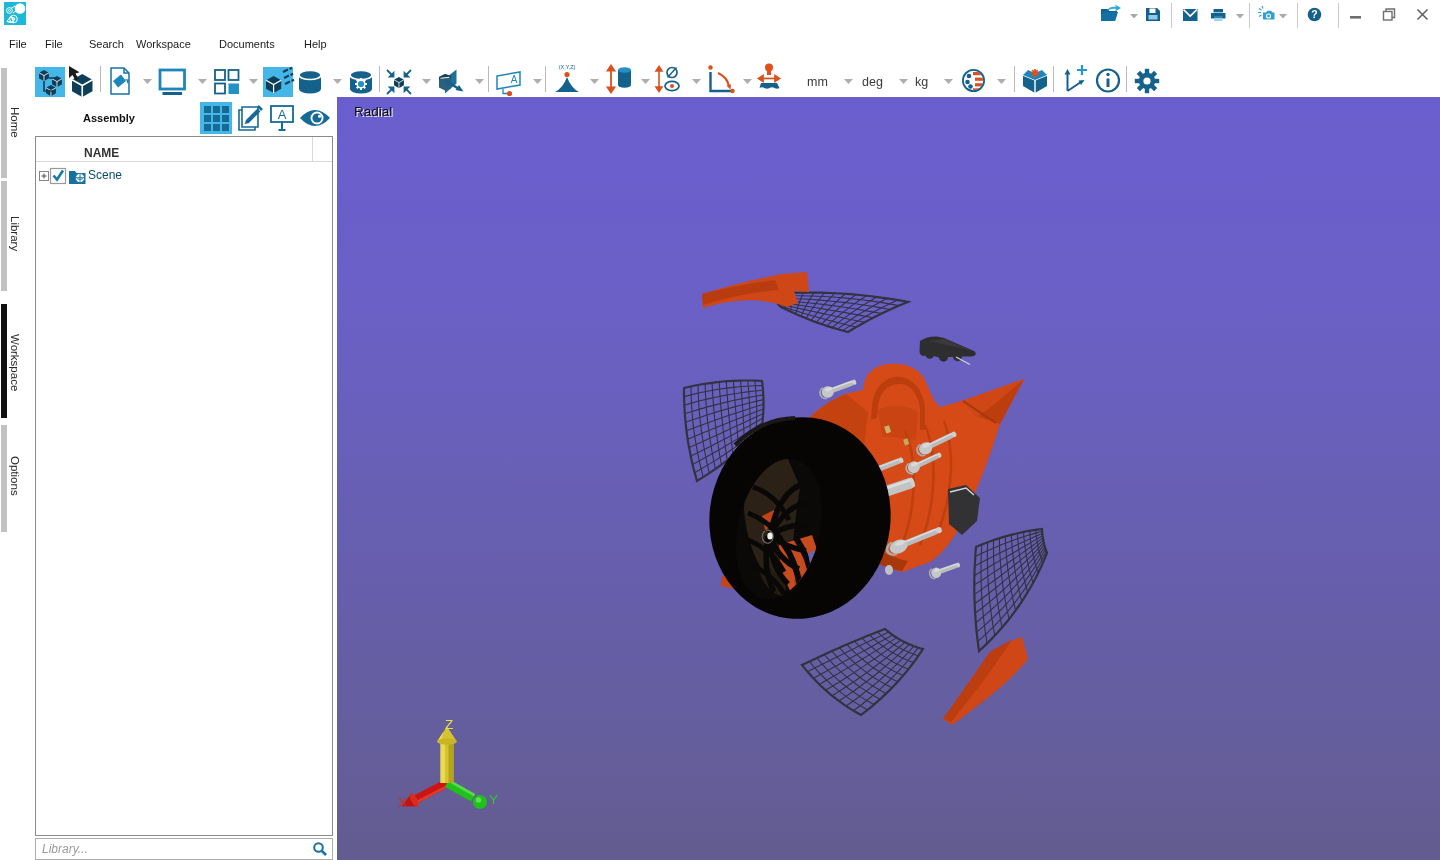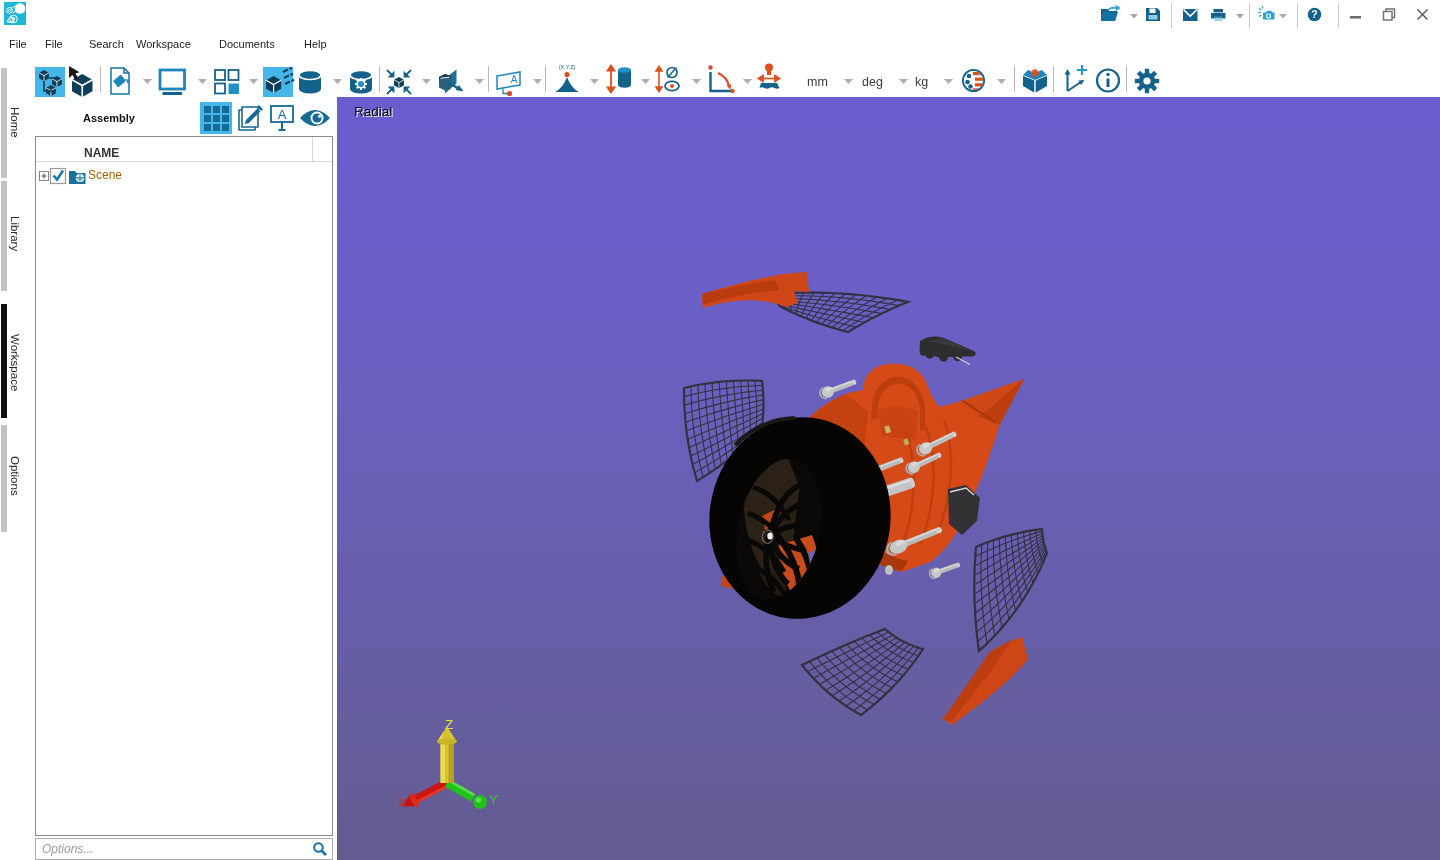--- a/index.html
+++ b/index.html
@@ -8,21 +8,21 @@
 #title-text{left:37px;top:8px;font-size:13.5px;color:#3d3d3d;letter-spacing:0.2px;}
 #menubar{left:0;top:31px;width:1440px;height:27px;background:#fff;}
 .menu{top:7px;font-size:11px;color:#1a1a1a;}
 #viewport{left:337px;top:97px;width:1103px;height:763px;
 background:linear-gradient(180deg,#6a5ecf 0%,#6a60c4 30%,#655e9e 82%,#635c90 100%);}
 #radial{left:17px;top:7px;font-size:13.5px;color:#0f0f0f;text-shadow:1.2px 1.2px 0 rgba(255,255,255,0.85);}
 #panel{left:34px;top:97px;width:303px;height:763px;background:#fff;}
 #asm-title{left:49px;top:15px;font-size:11px;font-weight:bold;color:#111;}
 #treebox{left:1px;top:39px;width:296px;height:698px;background:#fff;border:1px solid #8a8a8a;}
 #namehdr{left:8px;top:9px;font-size:12px;font-weight:bold;color:#333;margin-left:40px;}
-#scene-label{left:52px;top:31px;font-size:12px;color:#a16207;}
+#scene-label{left:52px;top:31px;font-size:12px;color:#0c4a6e;}
 #searchbox{left:1px;top:741px;width:296px;height:20px;border:1px solid #adadad;background:#fff;}
 #search-ph{left:6px;top:3px;font-size:12px;font-style:italic;color:#9a9a9a;}
 #rail{left:0;top:58px;width:34px;height:802px;background:#fff;}
 .railbar{left:1px;width:6px;background:#c2c2c2;position:absolute;}
 .railtab{position:absolute;left:21px;font-size:11.5px;color:#2a2a2a;transform:rotate(90deg);transform-origin:0 0;white-space:nowrap;}
 </style></head><body>
 <div id="app">
 
 <div id="titlebar" class="abs">
  <svg class="abs" style="left:0;top:0" width="1440" height="31" viewBox="0 0 1440 31">
@@ -372,21 +372,21 @@
    <g transform="translate(30,2)">
     <path d="M0,2 h6 l1.5,2 h9 v11 h-16.5 z" fill="#16719f"></path>
     <circle cx="11" cy="9" r="4.6" fill="#fff"></circle>
     <circle cx="11" cy="9" r="4.6" fill="none" stroke="#16719f" stroke-width="0.8"></circle>
     <path d="M6.7,7.5 a4.6,4.6 0 0 0 8.6,0 M11,4.5 v9 M8,9 a6,5 0 0 1 6,0" stroke="#16719f" stroke-width="0.9" fill="none"></path>
    </g>
   </svg>
   <div id="scene-label" class="abs">Scene</div>
  </div>
  <div id="searchbox" class="abs">
-  <div id="search-ph" class="abs">Options...</div>
+  <div id="search-ph" class="abs">Library...</div>
   <svg class="abs" style="right:4px;top:2px" width="16" height="16" viewBox="0 0 16 16">
    <circle cx="6.5" cy="6.5" r="4.3" fill="none" stroke="#16719f" stroke-width="2"></circle>
    <path d="M9.8,9.8 L14,14" stroke="#16719f" stroke-width="2.6"></path>
   </svg>
  </div>
 </div>
 
 <div id="viewport" class="abs">
 <div id="radial" class="abs">Radial</div>
 <svg class="abs" style="left:0;top:0" width="1103" height="763" viewBox="337 97 1103 763">

